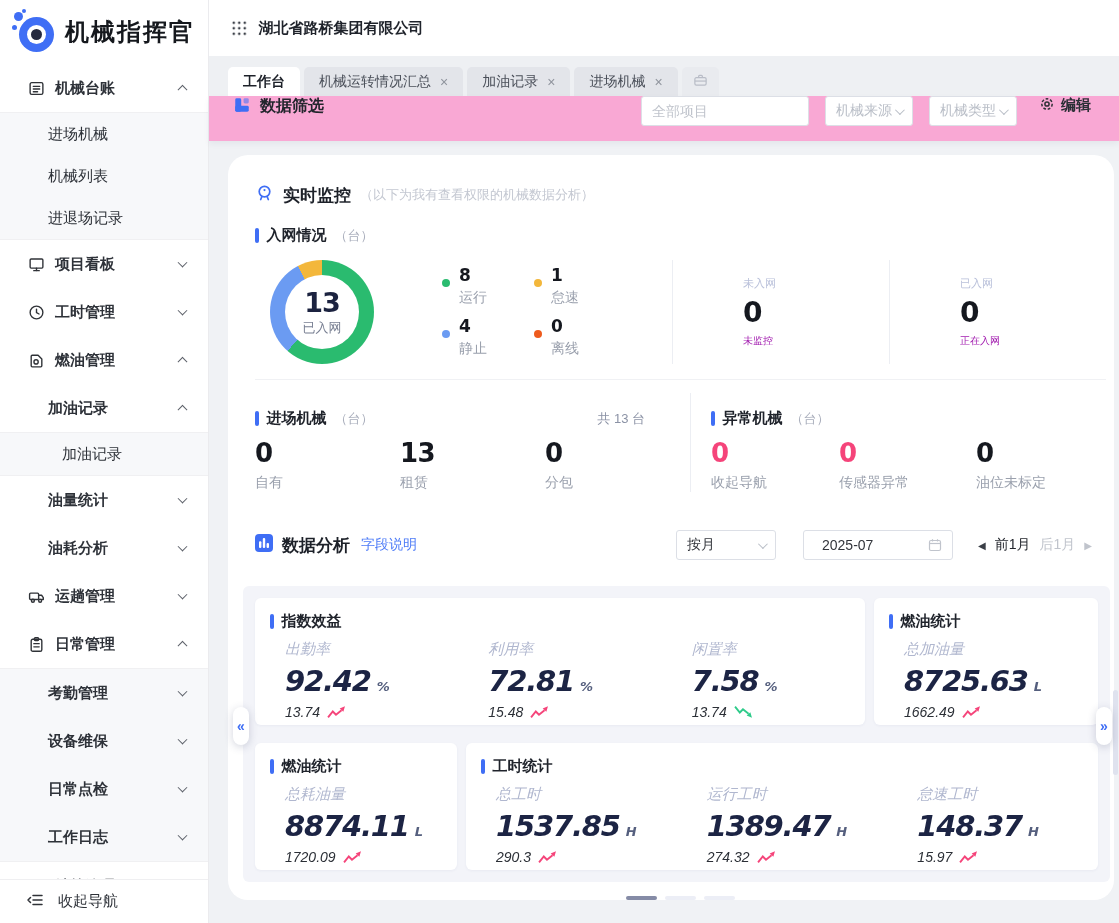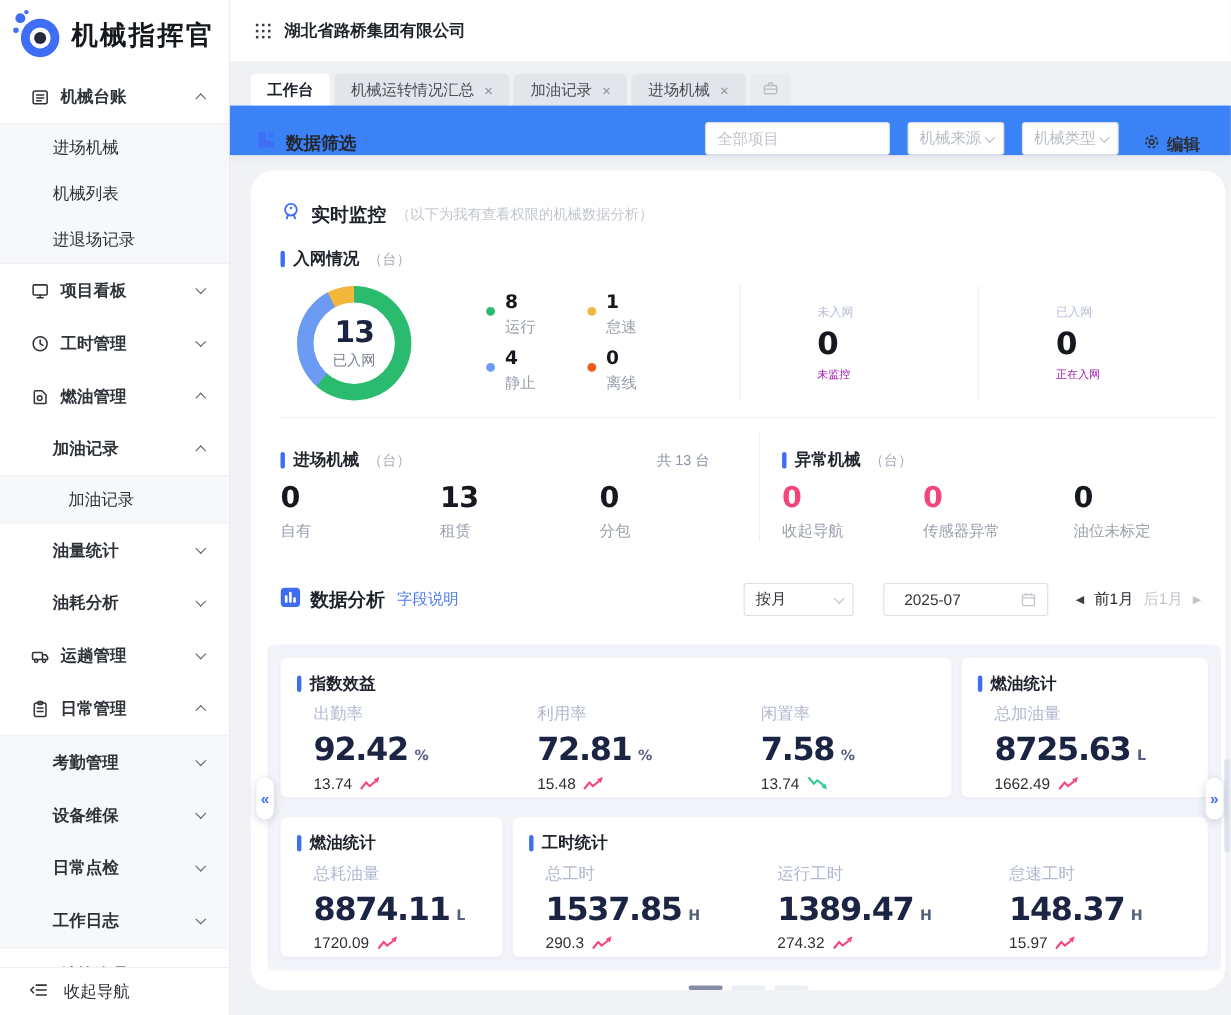--- a/index.html
+++ b/index.html
@@ -36,21 +36,21 @@
   .top-header { height:56px; background:#fff; display:flex; align-items:center; padding-left:22px; gap:11px; flex:none; }
   .grid9 { width:16.5px; height:16.5px; background-image:radial-gradient(circle,#3a3f47 1.3px,transparent 1.5px); background-size:5.5px 5.5px; cursor:pointer; }
   .company { font-size:15px; font-weight:700; color:#1f232b; }
 
   .tabstrip { height:40px; background:#eef0f3; display:flex; align-items:flex-end; padding-left:19px; gap:4px; flex:none; }
   .tab { height:29px; display:flex; align-items:center; padding:0 15px; background:#e3e5ea; border-radius:5px 5px 0 0; font-size:14px; color:#4a4f59; gap:9px; cursor:pointer; white-space:nowrap; }
   .tab.active { background:#fff; color:#1d2129; font-weight:700; }
   .tab .x { color:#8f949d; font-size:14px; line-height:1; }
   .tab.icon-only { padding:0 11px; background:#e9ebef; }
 
-  .filter-row { height:45px; background:#3b82f6; display:flex; align-items:flex-end; padding:0 28px 0 24px; flex:none; box-shadow:0 3px 6px rgba(31,43,85,0.06); position:relative; z-index:2; }
+  .filter-row { height:45px; background:#f9a8d4; display:flex; align-items:flex-start; padding:0 28px 0 24px; flex:none; box-shadow:0 3px 6px rgba(31,43,85,0.06); position:relative; z-index:2; }
   .filter-title { font-size:16px; font-weight:800; color:#23262d; margin-left:9px; }
   .spacer { flex:1; }
   .project-input { width:168px; height:30px; border:1px solid #dcdfe6; border-radius:3px; font-size:14px; padding:0 10px; color:#333; outline:none; font-family:inherit; }
   ::placeholder { color:#c0c4cc; }
   .select { height:30px; border:1px solid #dcdfe6; border-radius:3px; display:flex; align-items:center; padding:0 10px; font-size:14px; color:#b9bec7; cursor:pointer; background:#fff; }
   .select.w88 { width:88px; margin-left:16px; }
   .sel-caret { width:7px; height:7px; border-right:1.4px solid #b9bec7; border-bottom:1.4px solid #b9bec7; transform:rotate(45deg) translateY(-2px); margin-left:auto; }
   .edit-btn { display:flex; align-items:center; gap:6px; font-size:15px; color:#2b2f36; margin-left:22px; cursor:pointer; font-weight:600; }
 
   .content { flex:1; background:#f0f2f5; padding:14px 5px 0 19px; }
@@ -111,21 +111,21 @@
 
   .cards-area { background:#f3f4f9; border-radius:6px; margin:26px -4px 0 -12px; padding:12px; }
   .cards-row { display:flex; gap:9px; }
   .cards-row + .cards-row { margin-top:18px; }
   .card { background:#fff; border-radius:6px; padding:14px 0; height:127px; box-shadow:0 1px 3px rgba(40,60,120,0.05); }
   .card .sec-label { margin:0; padding-left:15px; }
   .card.grow { flex:1; }
   .card.w224 { width:224px; flex:none; }
   .card.w202 { width:202px; flex:none; }
   .card-metrics { display:flex; margin-top:9px; }
-  .metric { padding-left:30px; flex:1; }
+  .metric { padding-left:30px; flex:1;font-style:italic; }
   .metric-label { font-size:15px; color:#b0b7cf; }
   .metric-val { margin-top:5px; font-size:29px; font-weight:800; color:#1c2444; font-family:"DejaVu Sans",sans-serif; letter-spacing:-1.2px; display:flex; align-items:baseline; gap:6px; }
   .metric-unit { font-size:13px; font-weight:700; color:#555f7e; letter-spacing:0; }
   .metric-delta { margin-top:6px; font-size:14px; color:#2b2f36; display:flex; align-items:center; gap:7px; }
   svg.trend { width:19px; height:14px; display:none; }
   svg.trend.up { color:#f5447a; }
   svg.trend.down { color:#2ecb8a; }
   .t-up svg.trend.up { display:inline; }
   .t-down svg.trend.down { display:inline; }
 

